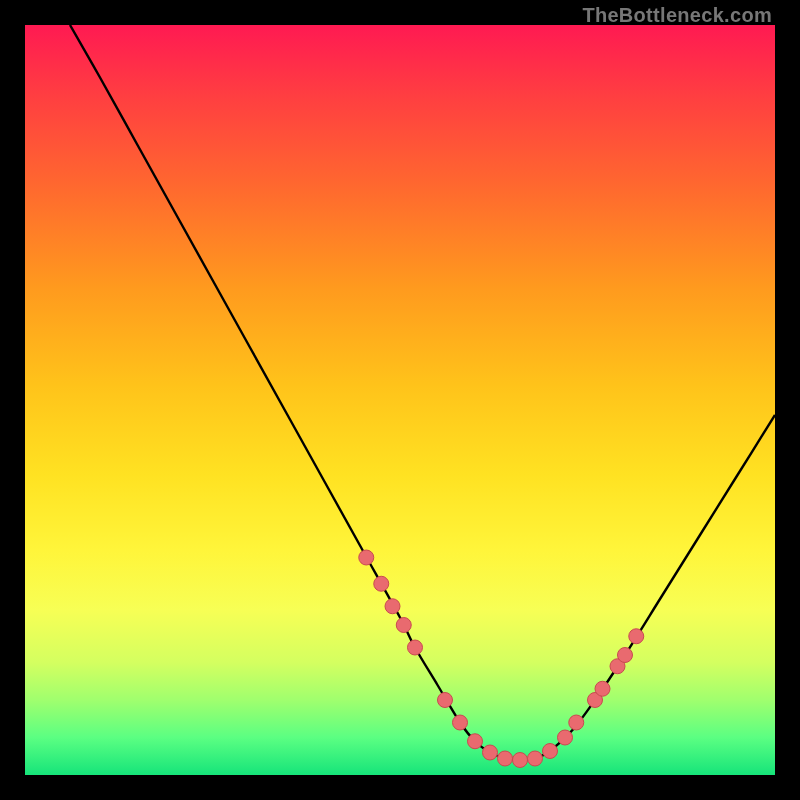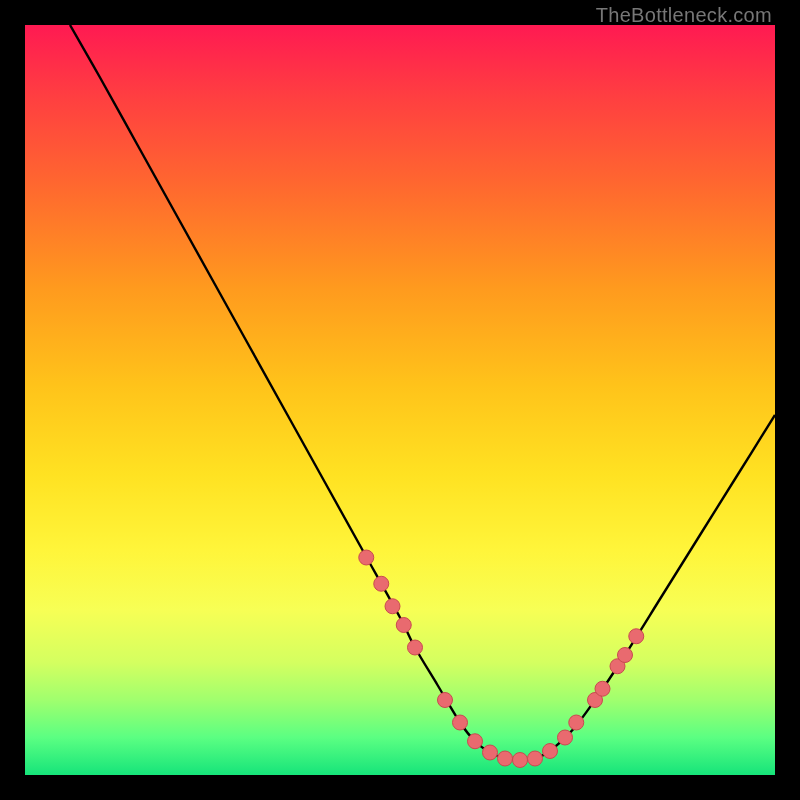--- a/index.html
+++ b/index.html
@@ -40,21 +40,21 @@
       #5bff82 95%,
       #16e47a 100%
     );
   }
   .attribution {
     position: absolute;
     top: 4px;
     right: 28px;
     color: #777;
     font-size: 20px;
-    font-weight: 400;
+    font-weight: 700;
     letter-spacing: 0.3px;
   }
   svg {
     position: absolute;
     top: 0;
     left: 0;
   }
 </style>
 </head>
 <body>

